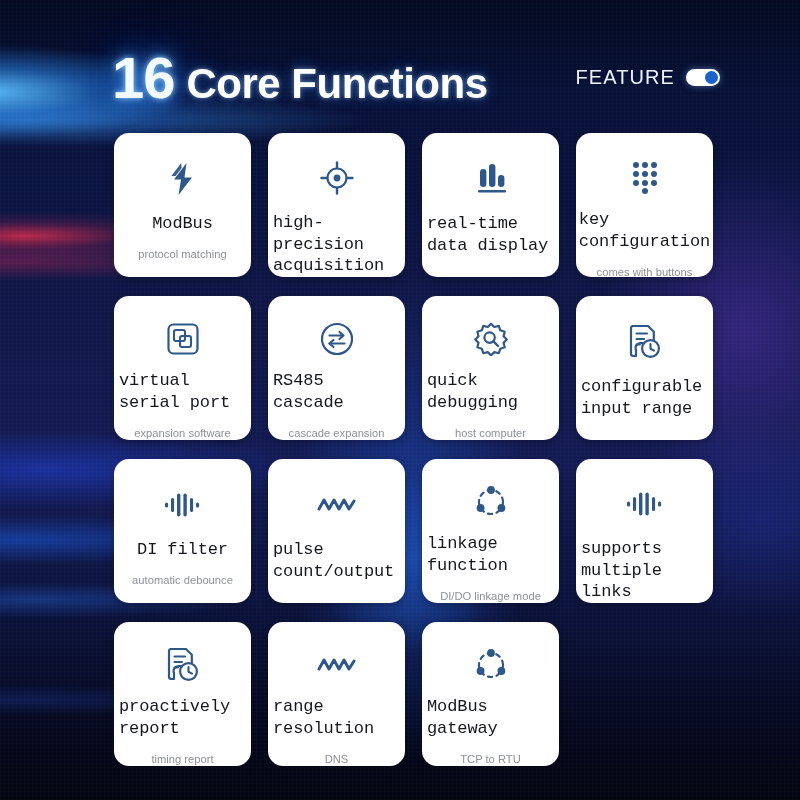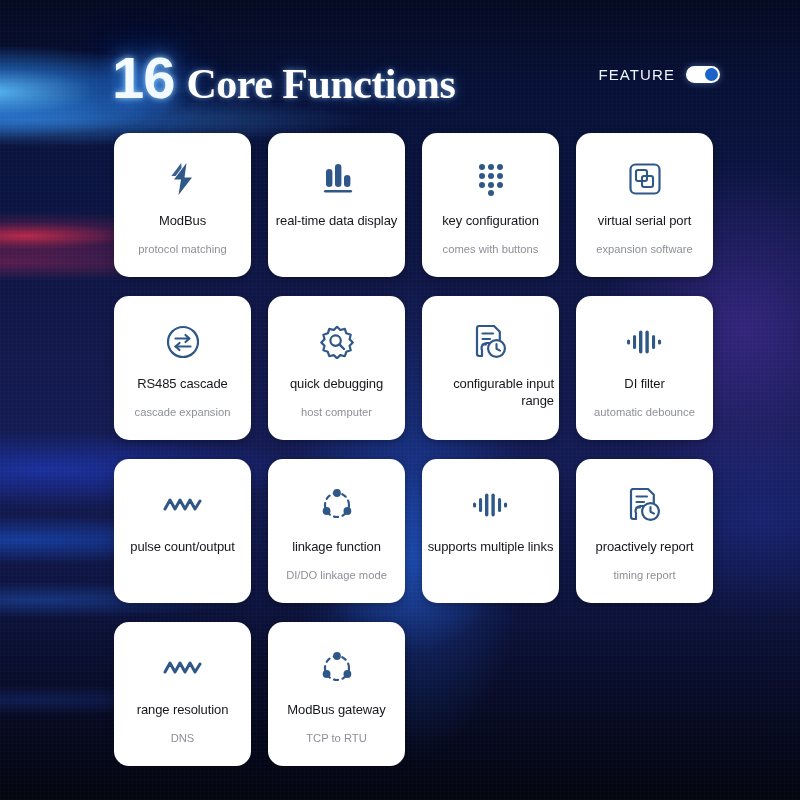--- a/index.html
+++ b/index.html
@@ -81,34 +81,33 @@
   }
 
   .title-text {
     font-size: 42px;
     font-weight: bold;
     color: #ffffff;
     letter-spacing: -0.5px;
     text-shadow:
       0 0 5px rgba(160,210,255,0.55),
       0 0 16px rgba(60,140,250,0.45);
-    font-family: Liberation Serif, serif;
   }
 
   #feature-toggle-group {
     position: absolute;
     right: 0px;
     top: 22px;
     display: flex;
     align-items: center;
     gap: 11px;
   }
 
   #feature-label {
-    font-size: 15px;
+    font-size: 20px;
     font-weight: normal;
     letter-spacing: 1.1px;
     color: #eef4ff;
   }
 
   #feature-switch {
     width: 34px;
     height: 17px;
     border-radius: 9px;
     background: #ffffff;
@@ -153,26 +152,27 @@
   .card-icon {
     height: 40px;
     display: flex;
     align-items: center;
     justify-content: center;
     margin-bottom: 14px;
   }
   .card-icon svg { display: block; }
 
   .card-title {
-    font-size: 13px;
+    font-size: 17px;
     color: #15171c;
-    text-align: right;
+    text-align: left;
     line-height: 1.28;
     padding: 0 5px;
     letter-spacing: -0.1px;
+    font-family: Liberation Mono, monospace;
   }
 
   .card-sub {
     font-size: 11.2px;
     color: #8d9097;
     text-align: center;
     margin-top: 13px;
     line-height: 1.2;
     padding: 0 4px;
   }
@@ -204,20 +204,33 @@
   <div id="cards-grid">
       <div class="card">
         <div class="card-icon">
     <svg width="30" height="34" viewBox="0 0 30 34">
       <path d="M18.5 1 L6 17.5 H13 L10.5 33 L24 15.5 H16.5 Z" fill="#2f5888"></path>
       <path d="M13.2 1 L3.4 14 H7.6 L13.6 6 Z" fill="#2f5888" opacity="0.95"></path>
     </svg>
         </div>
         <div class="card-title">ModBus</div>
         <div class="card-sub">protocol matching</div>
+      </div>
+      <div class="card two-line">
+        <div class="card-icon">
+    <svg width="34" height="34" viewBox="0 0 34 34">
+      <circle cx="17" cy="17" r="9.5" fill="none" stroke="#2f5888" stroke-width="2.2"></circle>
+      <circle cx="17" cy="17" r="3.4" fill="#2f5888"></circle>
+      <line x1="17" y1="1.5" x2="17" y2="7" stroke="#2f5888" stroke-width="2.4" stroke-linecap="round"></line>
+      <line x1="17" y1="27" x2="17" y2="32.5" stroke="#2f5888" stroke-width="2.4" stroke-linecap="round"></line>
+      <line x1="1.5" y1="17" x2="7" y2="17" stroke="#2f5888" stroke-width="2.4" stroke-linecap="round"></line>
+      <line x1="27" y1="17" x2="32.5" y2="17" stroke="#2f5888" stroke-width="2.4" stroke-linecap="round"></line>
+    </svg>
+        </div>
+        <div class="card-title">high-precision acquisition</div>
       </div>
       <div class="card two-line">
         <div class="card-icon">
     <svg width="34" height="32" viewBox="0 0 34 32">
       <rect x="6" y="6" width="6.4" height="18" rx="3.2" fill="#2f5888"></rect>
       <rect x="15" y="1" width="6.4" height="23" rx="3.2" fill="#2f5888"></rect>
       <rect x="24" y="12" width="6.4" height="12" rx="3.2" fill="#2f5888"></rect>
       <rect x="4" y="27" width="28" height="2.4" rx="1.2" fill="#2f5888"></rect>
     </svg>
         </div>

